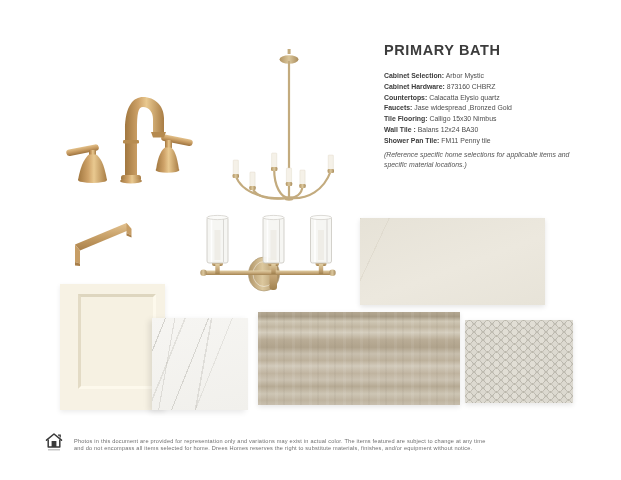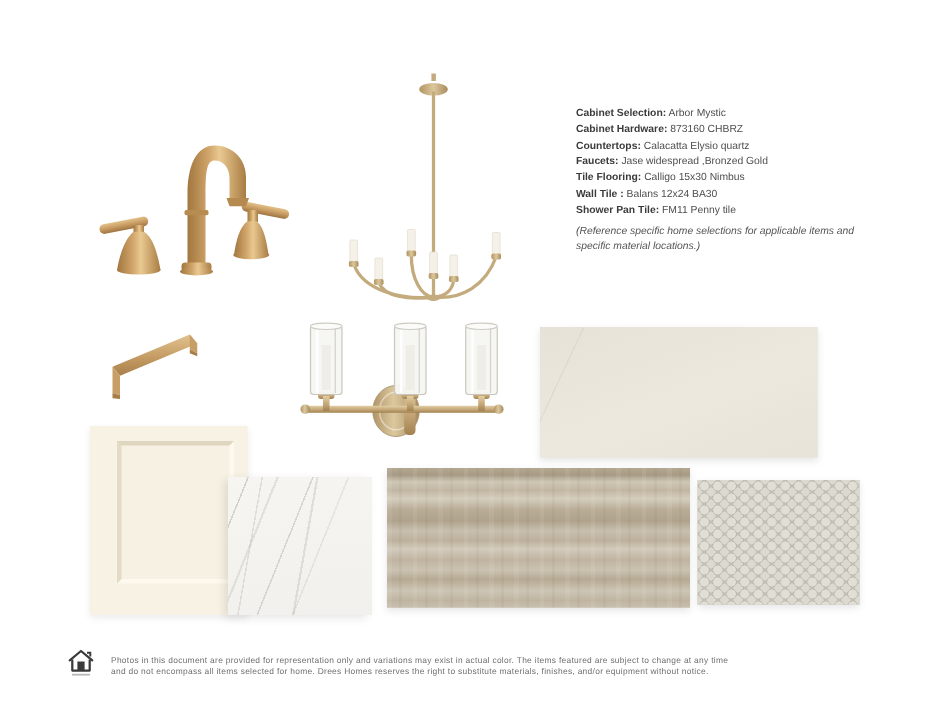--- a/index.html
+++ b/index.html
@@ -237,20 +237,21 @@
       <g>
         <rect x="112.5" y="5" width="21" height="46" rx="2" fill="rgba(246,245,242,.95)" stroke="#c9c6bf" stroke-width="0.8"></rect>
         <rect x="120" y="18" width="6" height="30" fill="#edebe4" opacity="0.8"></rect>
         <line x1="117" y1="7" x2="117" y2="50" stroke="rgba(255,255,255,.9)" stroke-width="1.6"></line>
         <line x1="129" y1="7" x2="129" y2="50" stroke="rgba(175,172,165,.5)" stroke-width="0.8"></line>
         <ellipse cx="123" cy="5.5" rx="10.5" ry="2.1" fill="#fbfbf9" stroke="#cfccc5" stroke-width="0.7"></ellipse>
       </g>
     </g>
   </svg>
 
+  <div class="abs title">PRIMARY BATH</div>
 
   <div class="abs specs">
     <div class="spec-row">
       <span class="spec-label">Cabinet Selection:</span>
       <span class="spec-value">Arbor Mystic</span>
     </div>
     <div class="spec-row">
       <span class="spec-label">Cabinet Hardware:</span>
       <span class="spec-value">873160 CHBRZ</span>
     </div>

